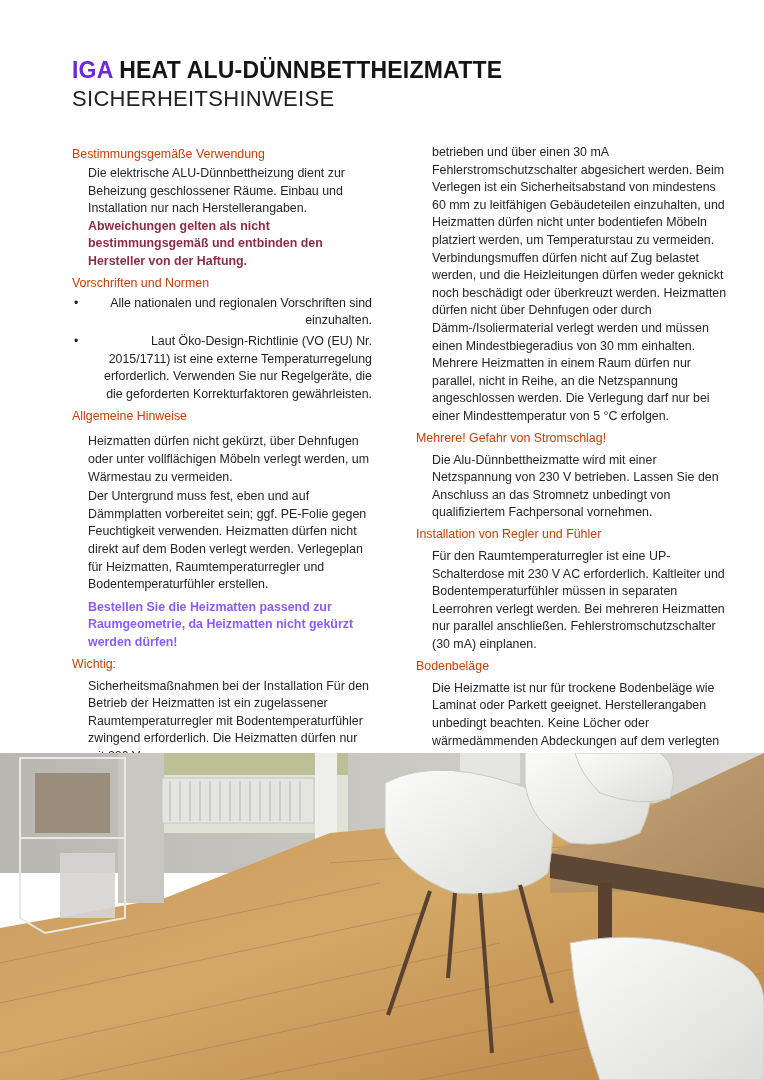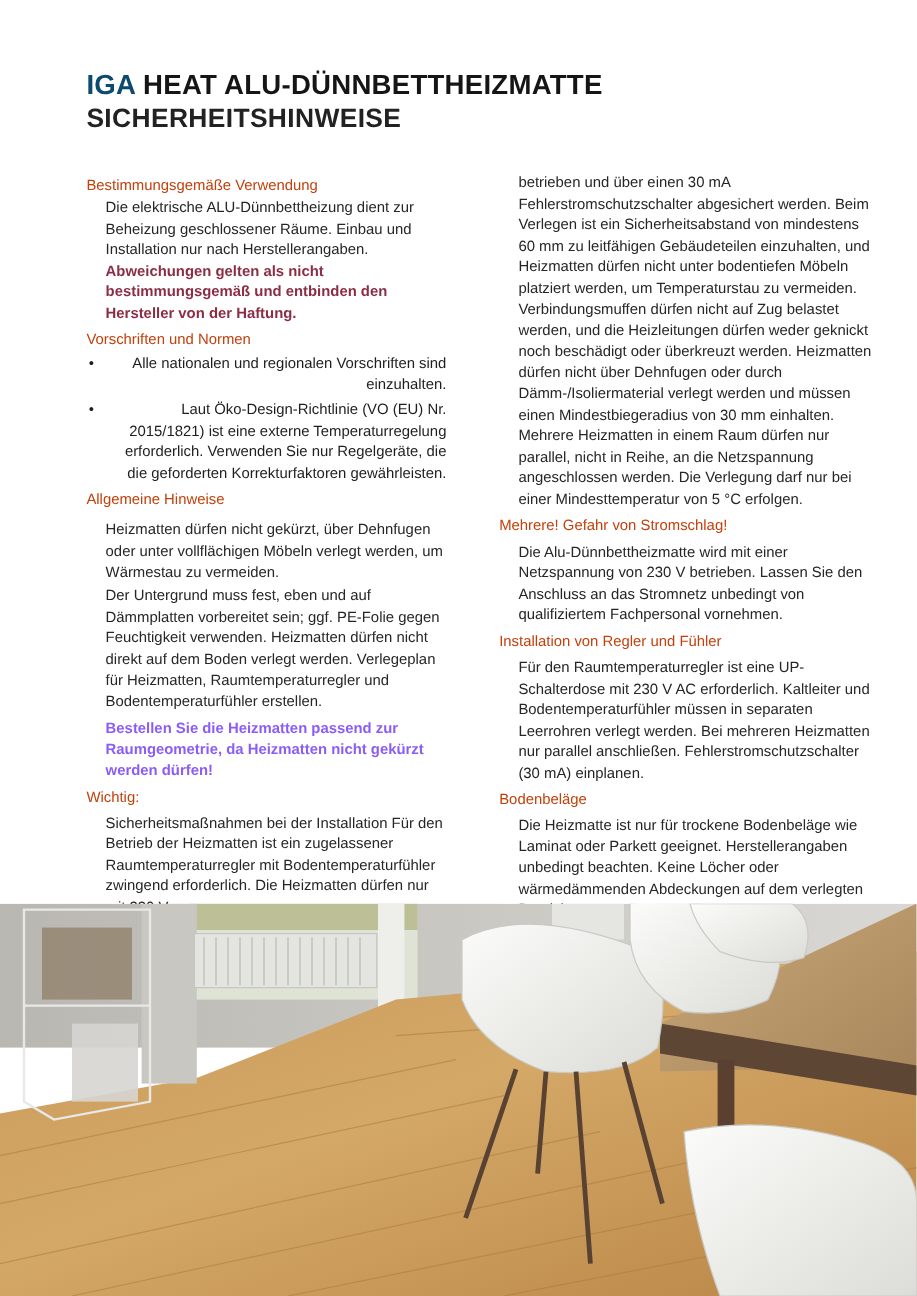--- a/index.html
+++ b/index.html
@@ -2,23 +2,23 @@
 <html><head>
 <meta charset="utf-8">
 <style>
   html, body { margin: 0; padding: 0; }
   body {
     width: 764px; height: 1080px; background: #ffffff; position: relative; overflow: hidden;
     font-family: "Liberation Sans", "DejaVu Sans", sans-serif; color: #1e1e1e;
   }
   .title-block { position: absolute; left: 72px; top: 56px; }
   .title-main { font-size: 23px; font-weight: bold; letter-spacing: 0.2px; line-height: 28px; white-space: nowrap; }
-  .title-main .brand { color: #0c4a6e; }
+  .title-main .brand { color: #6d28d9; }
   .title-main .rest { color: #151515; }
-  .title-sub { font-size: 22px; font-weight: bold; color: #222; line-height: 28px; letter-spacing: 0.3px; margin-top: 1px; }
+  .title-sub { font-size: 22px; font-weight: normal; color: #222; line-height: 28px; letter-spacing: 0.3px; margin-top: 1px; }
 
   .col { position: absolute; top: 144px; font-size: 12.4px; line-height: 17.6px; }
   .col-left { left: 72px; width: 300px; }
   .col-right { left: 400px; width: 312px; margin-left: 16px; }
 
   .h { font-weight: normal; color: #c2410c; margin: 0; padding: 1.5px 0 2px 0; }
   .p { margin: 0 0 0 16px; color: #262626; }
   .p + .h { margin-top: 3px; }
   .hl { color: #8b2e45; font-weight: bold; }
   .p.hlp { color: #8b5cf6; font-weight: bold; margin-top: 5px; }
@@ -41,21 +41,21 @@
   <div class="title-sub">SICHERHEITSHINWEISE</div>
 </div>
 
 <div class="col col-left">
   <div class="h">Bestimmungsgemäße Verwendung</div>
   <div class="p"><span>Die elektrische ALU-Dünnbettheizung dient zur Beheizung geschlossener Räume. Einbau und Installation nur nach Herstellerangaben. </span><span class="hl">Abweichungen gelten als nicht bestimmungsgemäß und entbinden den Hersteller von der Haftung.</span></div>
 
   <div class="h" style="margin-top:3px">Vorschriften und Normen</div>
   <ul class="bullets">
     <li>Alle nationalen und regionalen Vorschriften sind einzuhalten.</li>
-    <li>Laut Öko-Design-Richtlinie (VO (EU) Nr. 2015/1821) ist eine externe Temperaturregelung erforderlich. Verwenden Sie nur Regelgeräte, die die geforderten Korrekturfaktoren gewährleisten.</li>
+    <li>Laut Öko-Design-Richtlinie (VO (EU) Nr. 2015/1711) ist eine externe Temperaturregelung erforderlich. Verwenden Sie nur Regelgeräte, die die geforderten Korrekturfaktoren gewährleisten.</li>
   </ul>
 
   <div class="h">Allgemeine Hinweise</div>
   <div class="p spacer-top">Heizmatten dürfen nicht gekürzt, über Dehnfugen oder unter vollflächigen Möbeln verlegt werden, um Wärmestau zu vermeiden.</div>
 
   <div class="p" style="margin-top:2px">Der Untergrund muss fest, eben und auf Dämmplatten vorbereitet sein; ggf. PE-Folie gegen Feuchtigkeit verwenden. Heizmatten dürfen nicht direkt auf dem Boden verlegt werden. Verlegeplan für Heizmatten, Raumtemperaturregler und Bodentemperaturfühler erstellen.</div>
   <div class="p hlp">Bestellen Sie die Heizmatten passend zur Raumgeometrie, da Heizmatten nicht gekürzt werden dürfen!</div>
 
   <div class="h">Wichtig:</div>
   <div class="p" style="margin-top:2px">Sicherheitsmaßnahmen bei der Installation Für den Betrieb der Heizmatten ist ein zugelassener Raumtemperaturregler mit Bodentemperaturfühler zwingend erforderlich. Die Heizmatten dürfen nur mit 230 V</div>

